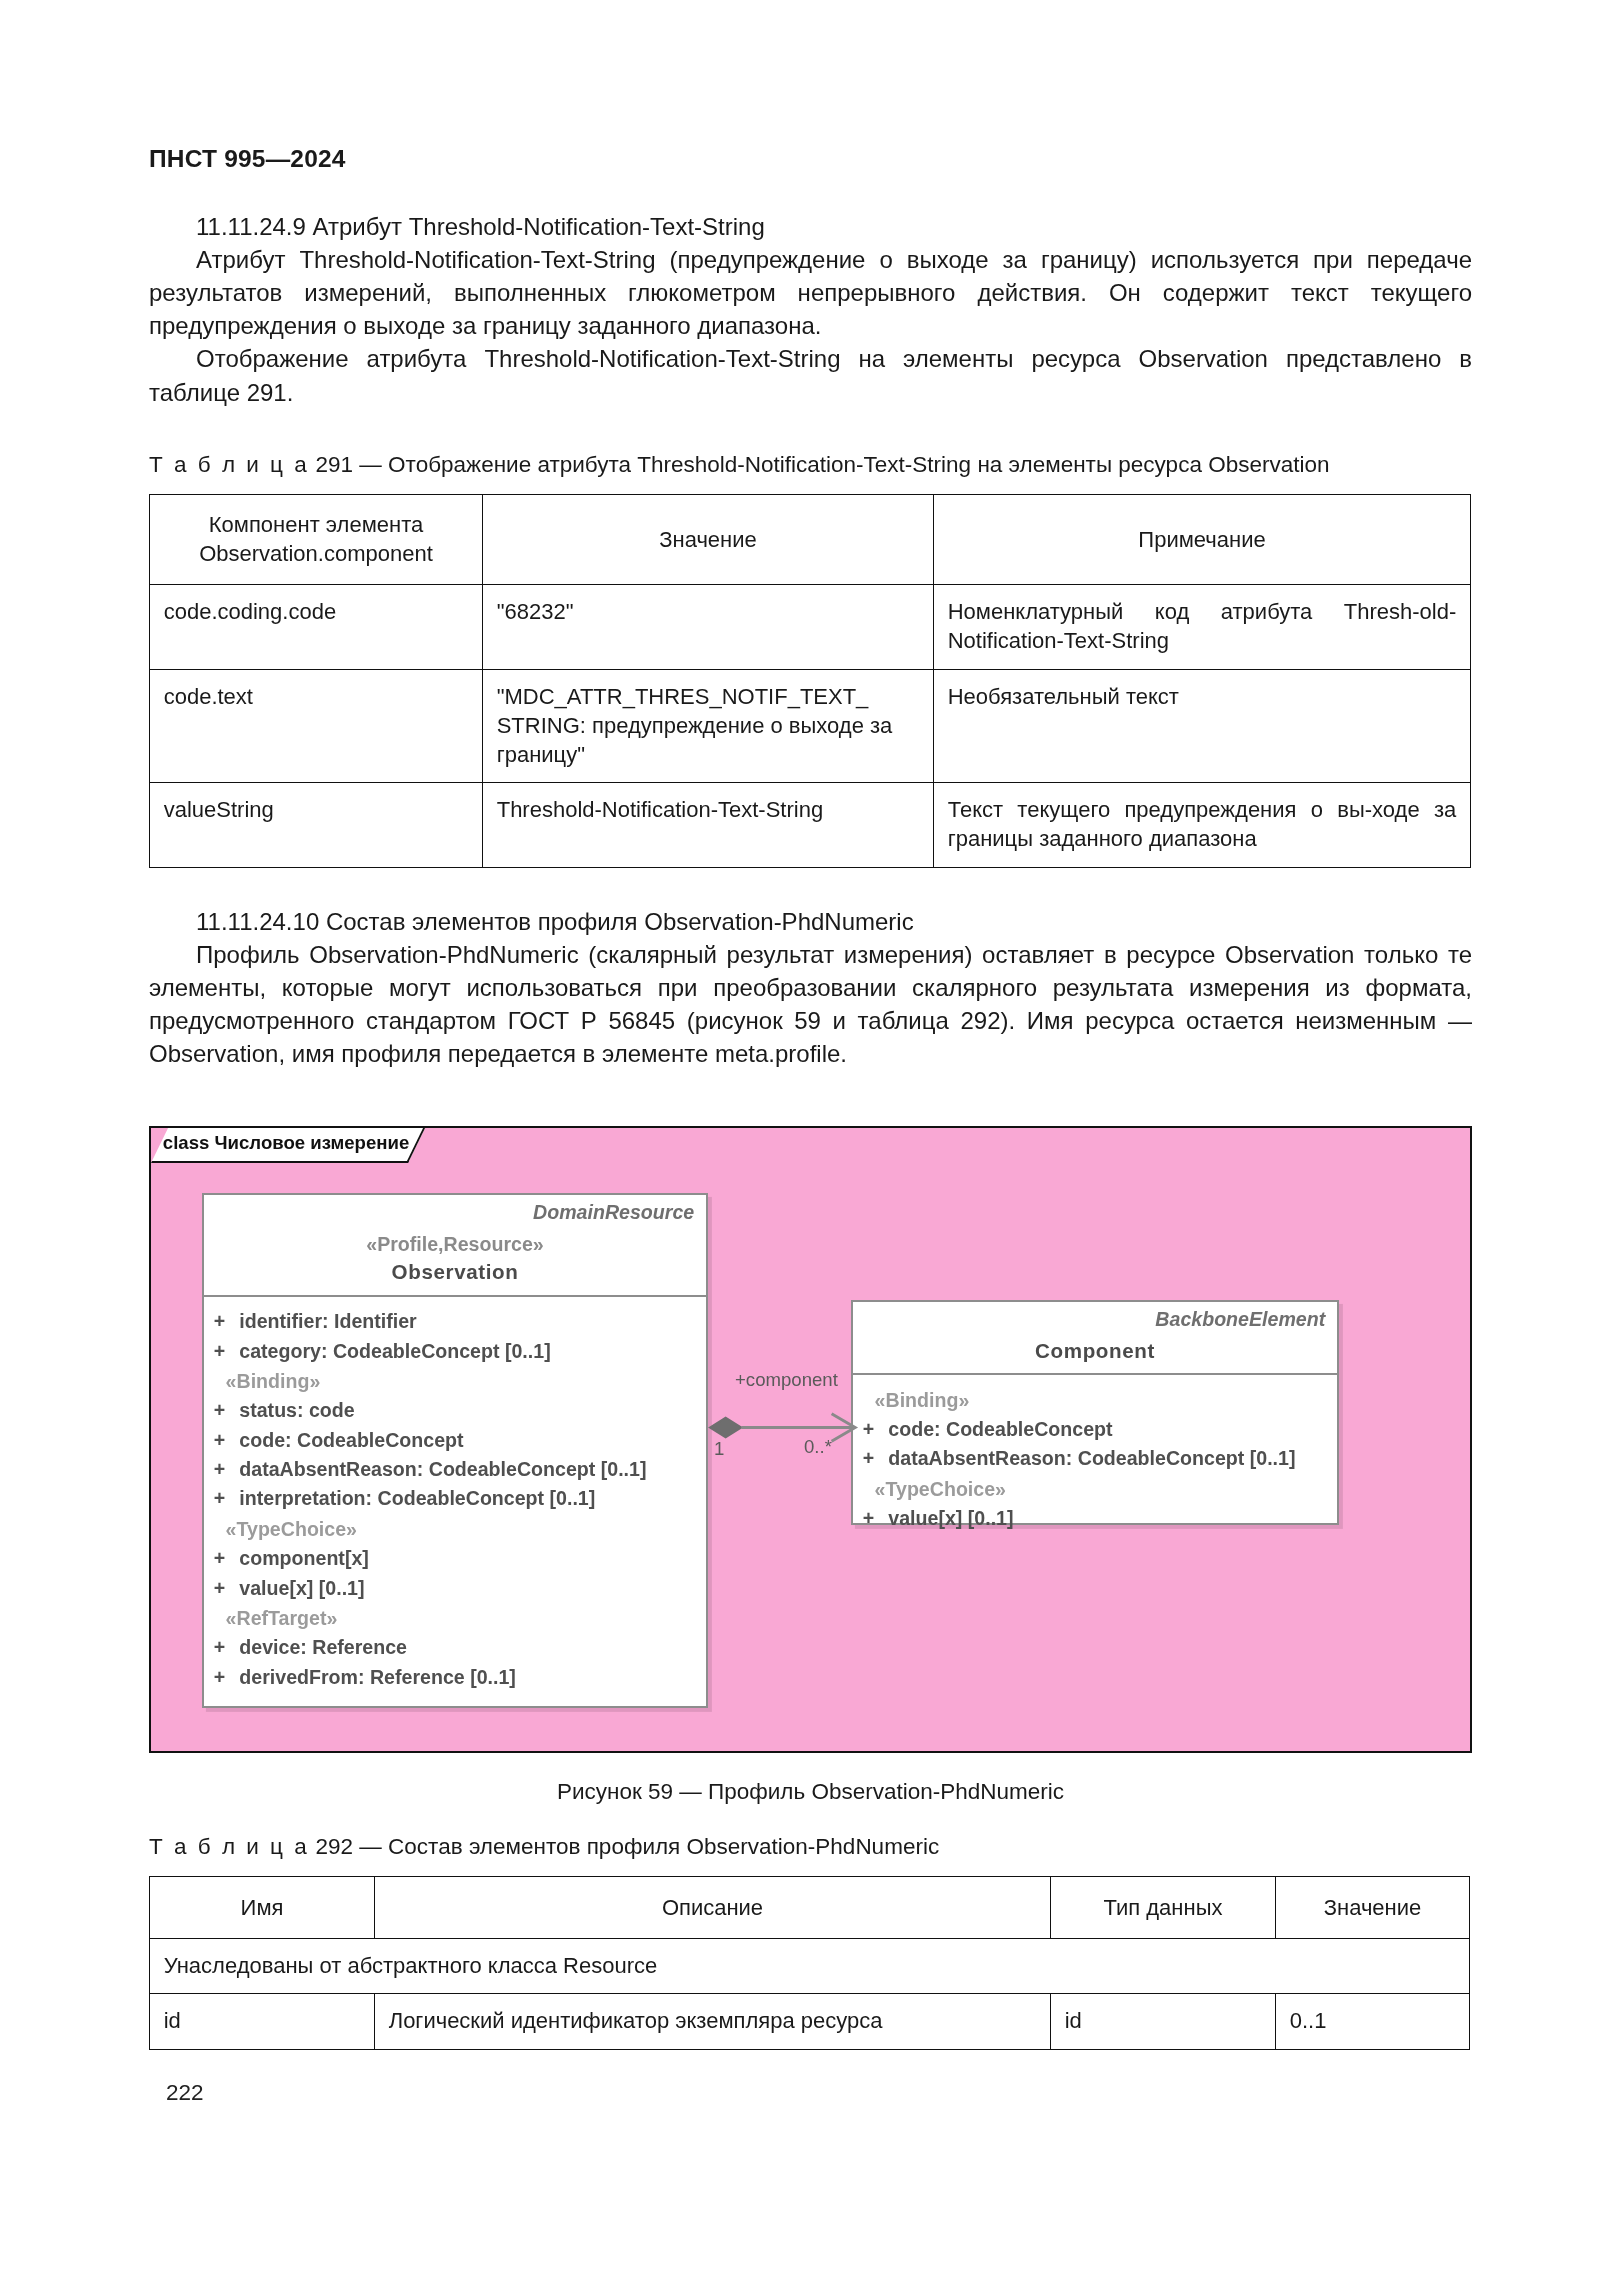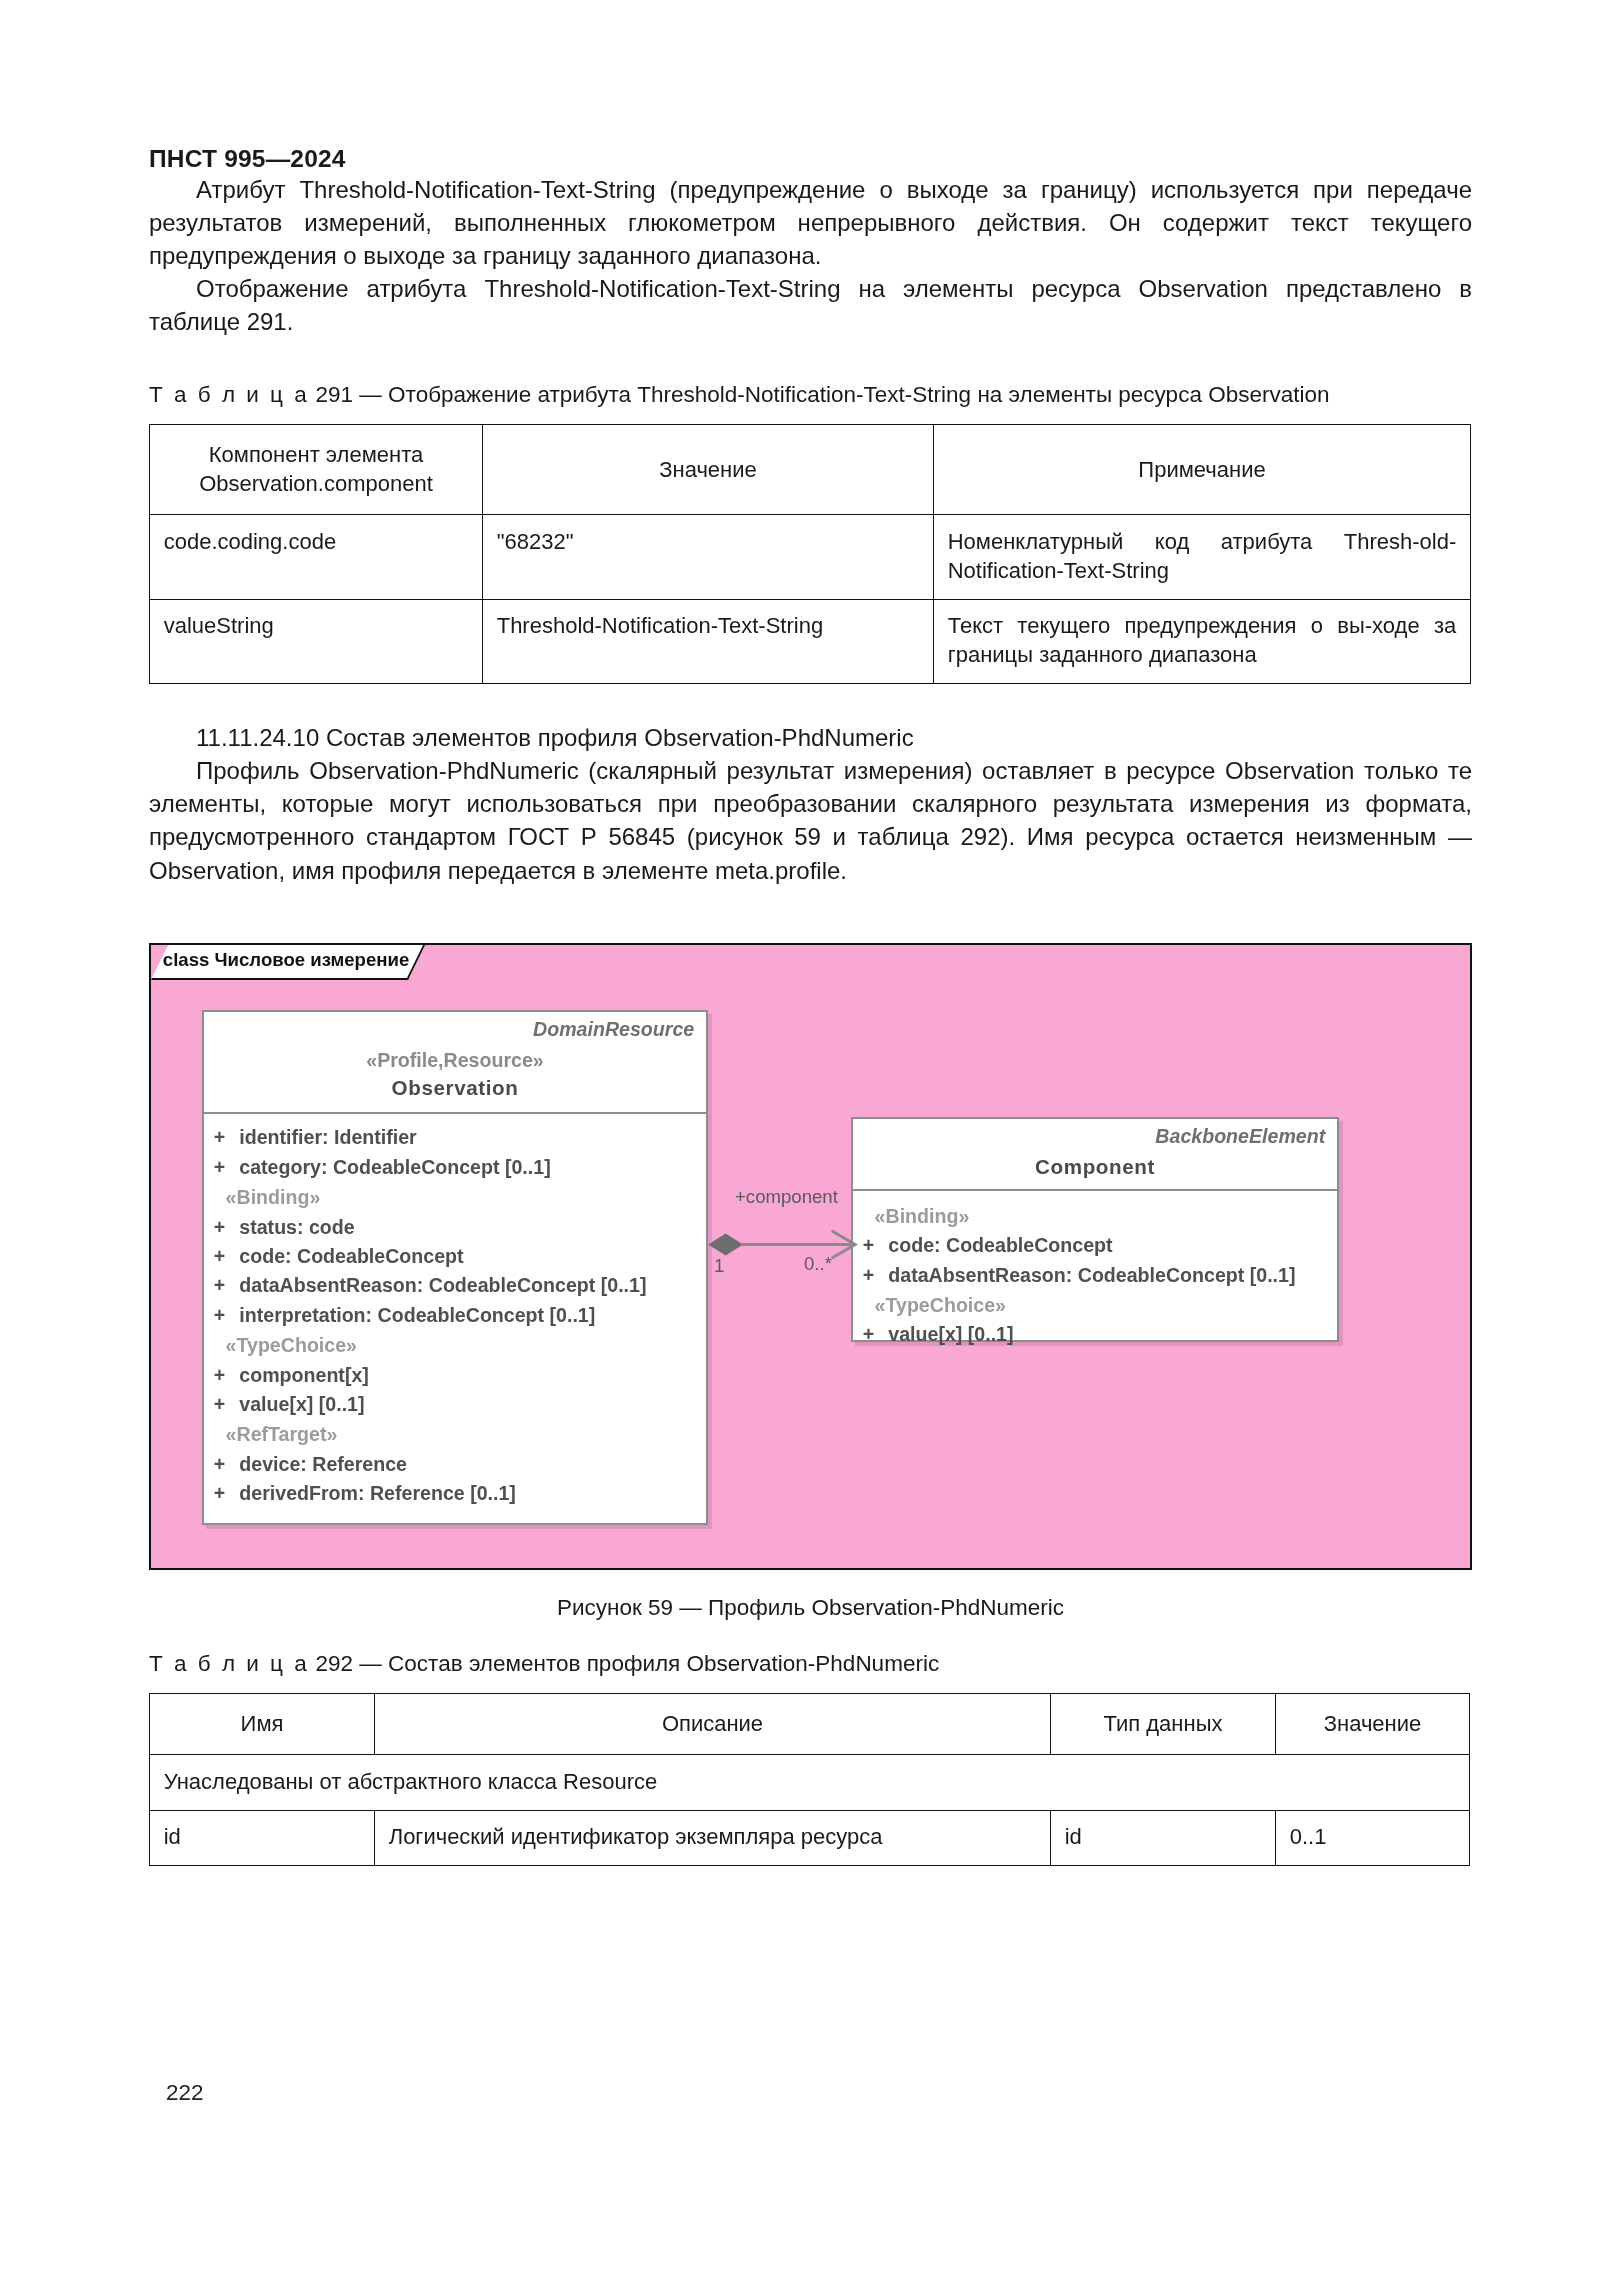--- a/index.html
+++ b/index.html
@@ -224,20 +224,21 @@
   }
 </style>
 </head>
 <body>
 
 <div class="page">
   <div class="content">
 
     <div class="doc-header">ПНСТ 995—2024</div>
 
+    <div class="section-heading">11.11.24.9 Атрибут Threshold-Notification-Text-String</div>
     <p class="body">Атрибут Threshold-Notification-Text-String (предупреждение о выходе за границу) используется при передаче результатов измерений, выполненных глюкометром непрерывного действия. Он содержит текст текущего предупреждения о выходе за границу заданного диапазона.</p>
     <p class="body tight">Отображение атрибута Threshold-Notification-Text-String на элементы ресурса Observation пред­ставлено в таблице 291.</p>
 
     <div class="table-caption">
       <span class="sp-word">Т а б л и ц а</span>
       <span>291</span>
       <span>—</span>
       <span>Отображение атрибута Threshold-Notification-Text-String на элементы ресурса Observation</span>
     </div>
 
@@ -253,20 +254,25 @@
 Observation.component</td>
           <td>Значение</td>
           <td>Примечание</td>
         </tr>
       </thead>
       <tbody>
         <tr>
           <td>code.coding.code</td>
           <td>"68232"</td>
           <td class="just">Номенклатурный код атрибута Thresh-old-Notification-Text-String</td>
+        </tr>
+        <tr>
+          <td>code.text</td>
+          <td>"MDC_ATTR_THRES_NOTIF_TEXT_ STRING: предупреждение о выходе за границу"</td>
+          <td>Необязательный текст</td>
         </tr>
         <tr>
           <td>valueString</td>
           <td>Threshold-Notification-Text-String</td>
           <td class="just">Текст текущего предупреждения о вы-ходе за границы заданного диапазона</td>
         </tr>
       </tbody>
     </table>
 
     <div class="section-heading">11.11.24.10 Состав элементов профиля Observation-PhdNumeric</div>

